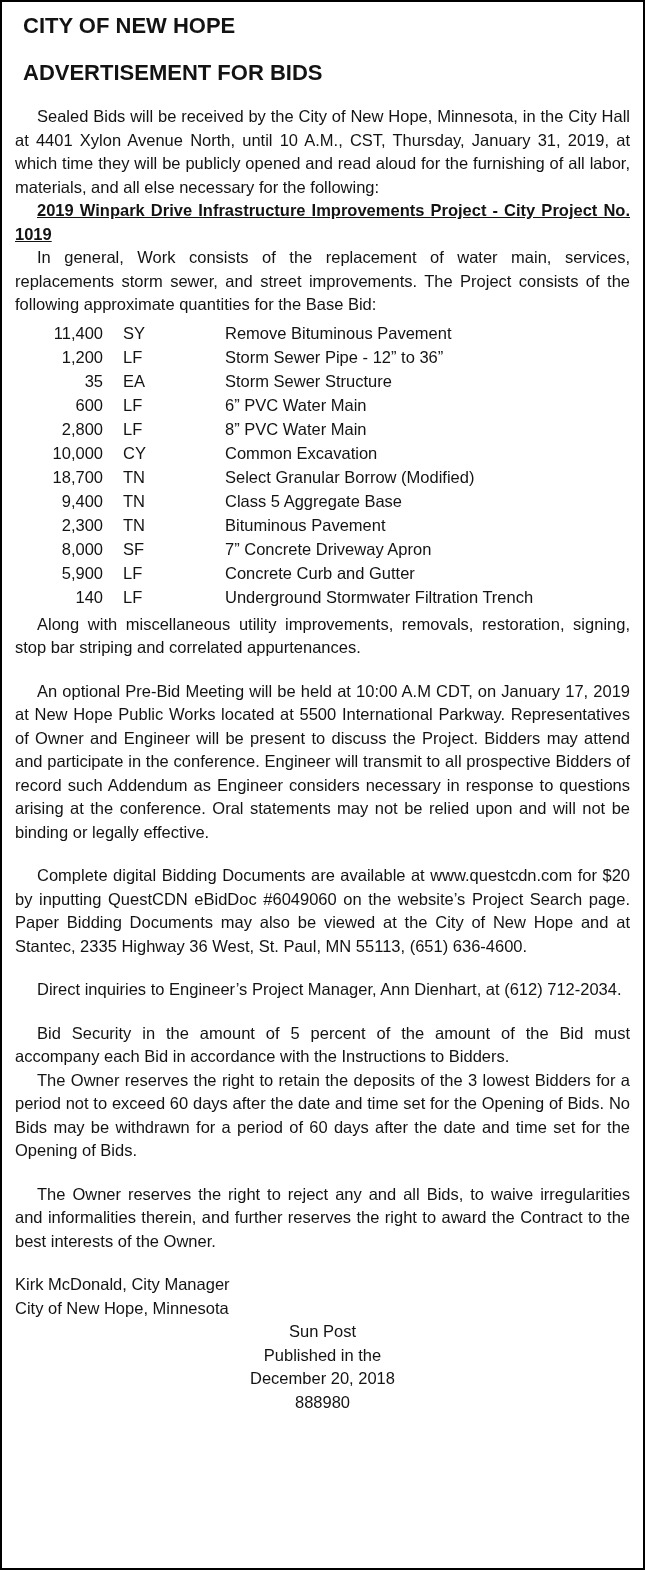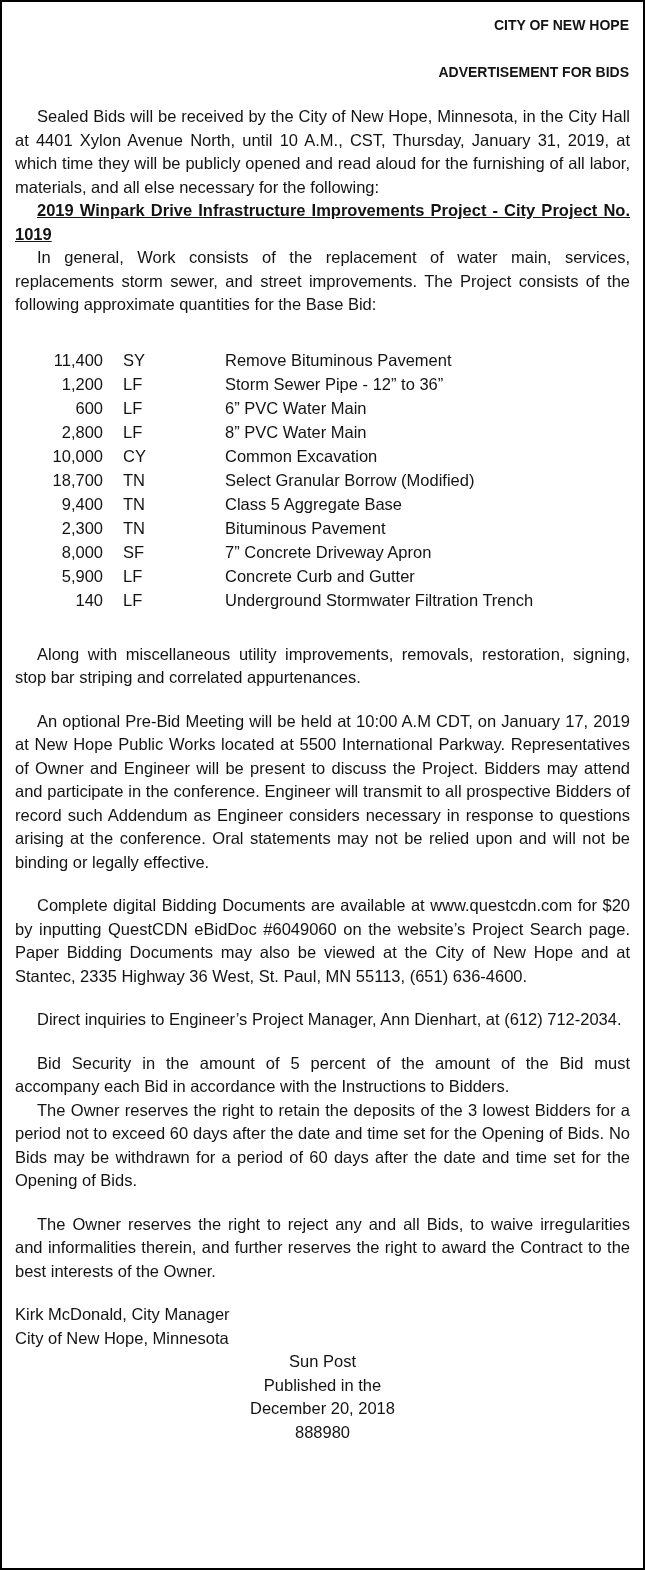--- a/index.html
+++ b/index.html
@@ -8,41 +8,41 @@
     box-sizing: border-box;
     width: 645px;
     min-height: 1570px;
     border: 2px solid #000000;
     padding: 8px 13px 14px 13px;
     font-size: 16.5px;
     line-height: 23.5px;
     background: #ffffff;
   }
   .title, .subtitle {
-    text-align: right;
+    text-align: left;
     font-weight: bold;
-    font-size: 14px;
-    margin: 1px;
+    font-size: 22px;
+    margin: 8px;
   }
   .title { margin-top: 4px; }
   .subtitle { margin-top: 23px; margin-bottom: 21px; }
   p.para {
     margin: 0;
     text-align: justify;
     text-indent: 22px;
   }
   p.gap-before { margin-top: 20px; }
   .project-heading {
     margin: 0;
     font-weight: bold;
     text-align: justify;
     text-indent: 22px;
   }
   .project-heading .ul { text-decoration: underline; }
-  .qty-table { margin: 31px 0; }
+  .qty-table { margin: 4px 0; }
   .qty-row {
     display: grid;
     grid-template-columns: 88px 110px 1fr;
     line-height: 24px;
   }
   .qty-row .q { text-align: right; }
   .qty-row .u { padding-left: 20px; }
   .qty-row .d { padding-left: 12px; }
   .bold { font-weight: normal; }
   .signature { margin-top: 20px; }
@@ -67,20 +67,25 @@
   <div class="qty-table">
     <div class="qty-row">
         <span class="q">11,400</span>
         <span class="u">SY</span>
         <span class="d">Remove Bituminous Pavement</span>
       </div>
     <div class="qty-row">
         <span class="q">1,200</span>
         <span class="u">LF</span>
         <span class="d">Storm Sewer Pipe - 12” to 36”</span>
+      </div>
+    <div class="qty-row">
+        <span class="q">35</span>
+        <span class="u">EA</span>
+        <span class="d">Storm Sewer Structure</span>
       </div>
     <div class="qty-row">
         <span class="q">600</span>
         <span class="u">LF</span>
         <span class="d">6” PVC Water Main</span>
       </div>
     <div class="qty-row">
         <span class="q">2,800</span>
         <span class="u">LF</span>
         <span class="d">8” PVC Water Main</span>

